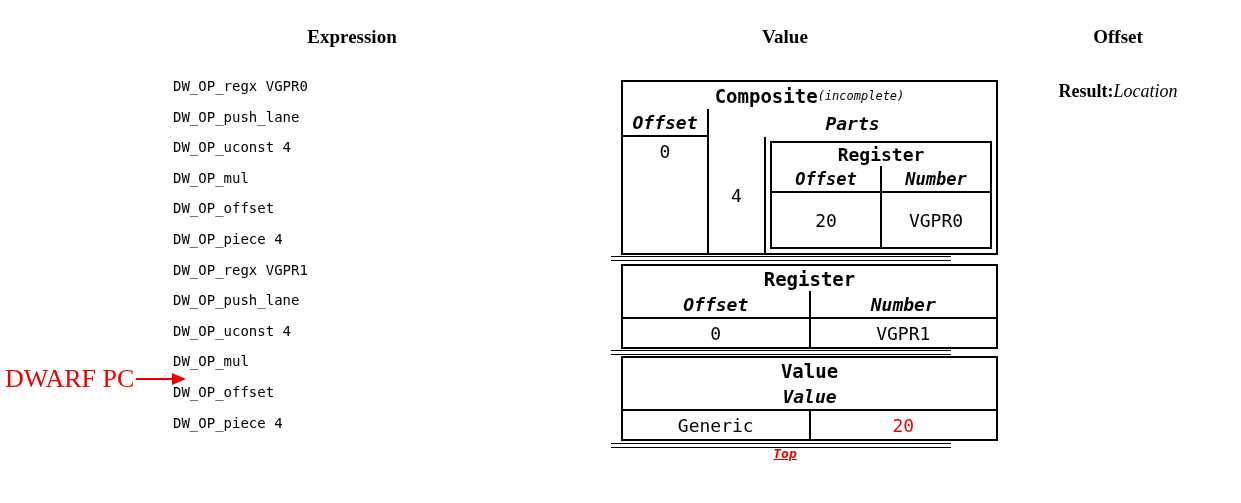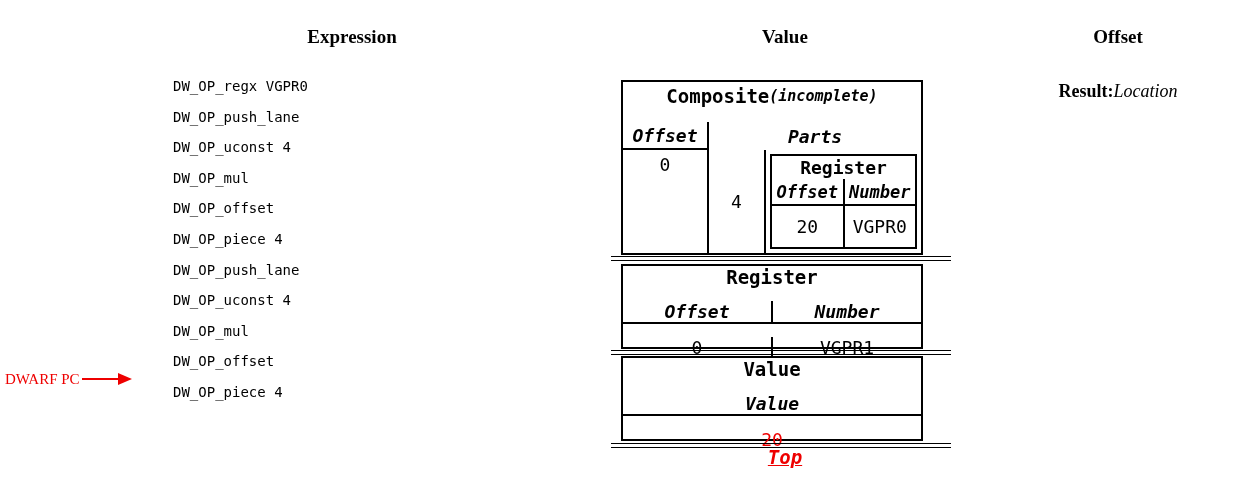--- a/index.html
+++ b/index.html
@@ -32,34 +32,34 @@
   }
 
   
   .pc-wrap {
     position: absolute; left: 5px; top: 368px; height: 22px;
     display: flex; align-items: center;
     color: var(--red);
   }
   .pc-label {
     font-family: "Liberation Serif", "DejaVu Serif", serif;
-    font-size: 15px; white-space: nowrap;
+    font-size: 26px; white-space: nowrap;
   }
   .pc-arrow { display: block; margin-left: 2px; }
 
   
   .stack-entry {
-    position: absolute; left: 621px; width: 302px;
+    position: absolute; left: 621px; width: 377px;
     border: 2px solid var(--ink);
     background: #fff;
-    display: flex; flex-direction: column; gap: 13px;
+    display: flex; flex-direction: column;
   }
   .cc { display:flex; align-items:center; justify-content:center; }
   .tt-title  { font-weight: bold; font-size: 19px; }
-  .tt-suffix { font-weight: bold; font-style: italic; font-size: 15px; }
+  .tt-suffix { font-weight: normal; font-style: italic; font-size: 12px; }
   .tt-hdr    { font-weight: bold; font-style: italic; font-size: 18px; }
   .tt-val    { font-size: 18px; }
 
   
   .c-title   { height: 27px; }
   .c-body    { display: flex; flex: 1; }
   .c-offcol  { width: 86px; border-right: 2px solid var(--ink); display:flex; flex-direction:column; }
   .c-offhdr  { height: 28px; border-bottom: 2px solid var(--ink); }
   .c-offval  { padding-top: 4px; text-align: center; }
   .c-parts   { flex: 1; display: flex; flex-direction: column; justify-content: center; }
@@ -92,21 +92,21 @@
   .sep {
     position: absolute; left: 611px; width: 340px; height: 5px;
     border-top: 1.5px solid var(--ink);
     border-bottom: 1.5px solid var(--ink);
   }
 
   .top-label {
     position: absolute; left: 785px; top: 446px;
     transform: translateX(-50%);
     color: var(--red);
-    font-style: italic; font-weight: bold; font-size: 19px; text-decoration: underline;
+    font-style: italic; font-weight: bold; font-size: 13px; text-decoration: underline;
   }
 
   
   .context-block {
     position: absolute; left: 1118px; top: 78px;
     transform: translateX(-50%);
     text-align: right;
     font-family: "Liberation Serif", "DejaVu Serif", serif;
     font-size: 18px;
     line-height: 27.5px;
@@ -124,20 +124,21 @@
   <div class="col-header" style="left:785px; top:26px;">Value</div>
   <div class="col-header" style="left:1118px; top:26px;">Offset</div>
 
   <div class="expr-list">
     <div class="expr-item">DW_OP_regx VGPR0</div>
     <div class="expr-item">DW_OP_push_lane</div>
     <div class="expr-item">DW_OP_uconst 4</div>
     <div class="expr-item">DW_OP_mul</div>
     <div class="expr-item">DW_OP_offset</div>
     <div class="expr-item">DW_OP_piece 4</div>
+    <div class="expr-item">DW_OP_regx VGPR1</div>
     <div class="expr-item">DW_OP_push_lane</div>
     <div class="expr-item">DW_OP_uconst 4</div>
     <div class="expr-item">DW_OP_mul</div>
     <div class="expr-item">DW_OP_offset</div>
     <div class="expr-item">DW_OP_piece 4</div>
   </div>
 
   <div class="pc-wrap">
     <span class="pc-label">DWARF PC</span>
     <svg class="pc-arrow" width="50" height="14" viewBox="0 0 50 14">
@@ -194,20 +195,21 @@
   </div>
 
   <div class="sep" style="top:350px;"></div>
 
   <div class="stack-entry" style="top:356px; height:85px;text-align:right;">
     <div class="s-title cc tt-title">Value</div>
     <div class="s-hdrrow">
       <div class="s-c2 cc tt-hdr">Value</div>
     </div>
     <div class="s-valrow">
+      <div class="s-c1 cc tt-val">Generic</div>
       <div class="s-c2 cc tt-val red-text">20</div>
     </div>
   </div>
 
   <div class="sep" style="top:443px;"></div>
 
   <div class="top-label">Top</div>
 
   <div class="context-block">
     <div><span class="ctx-label">Result:</span><span class="ctx-value">Location</span></div>

